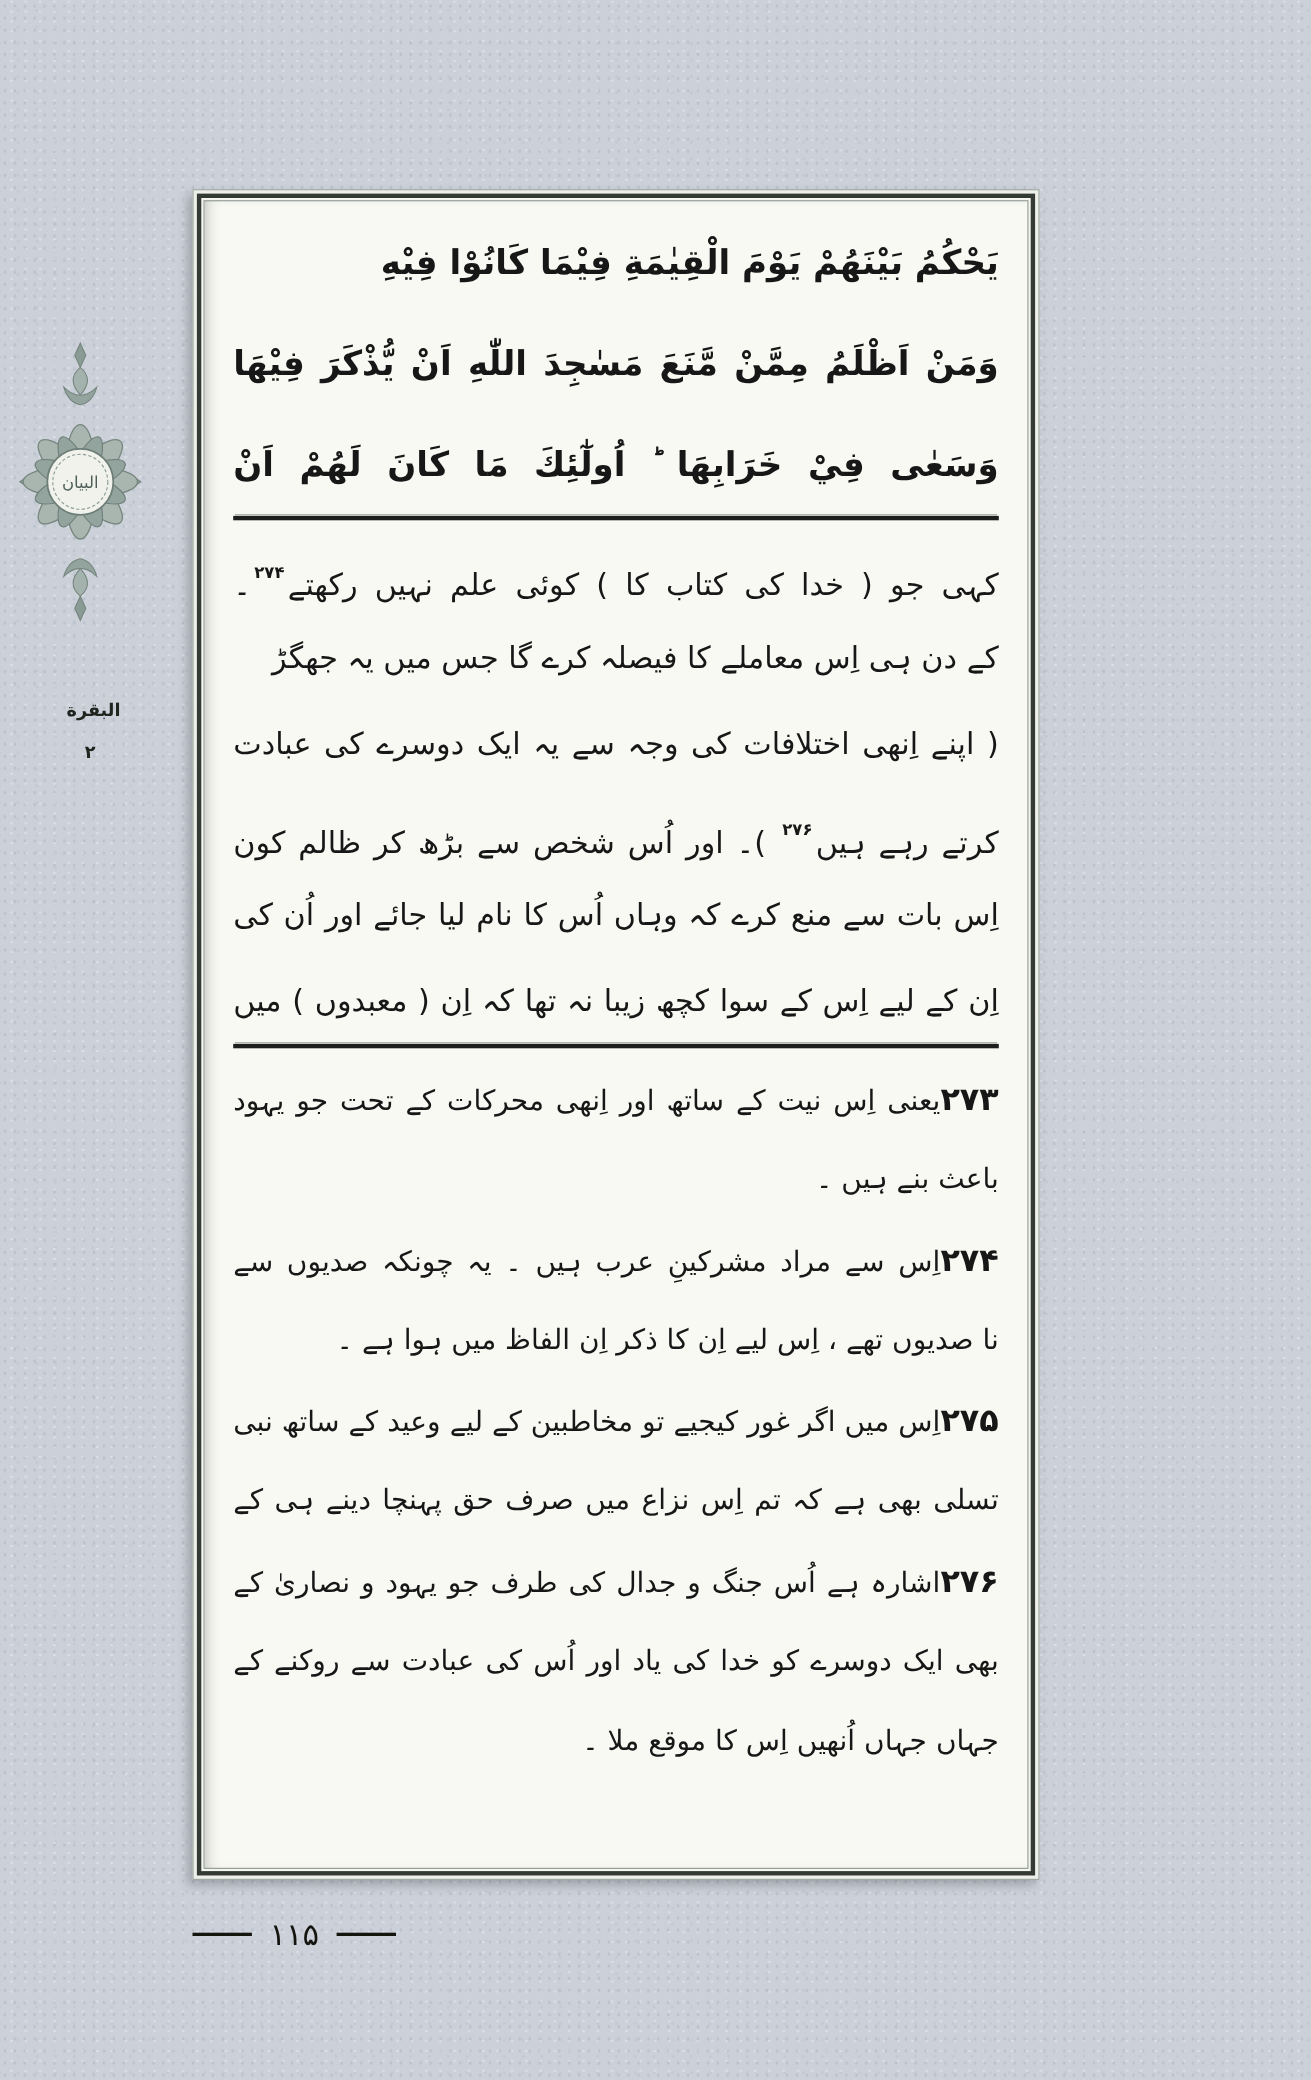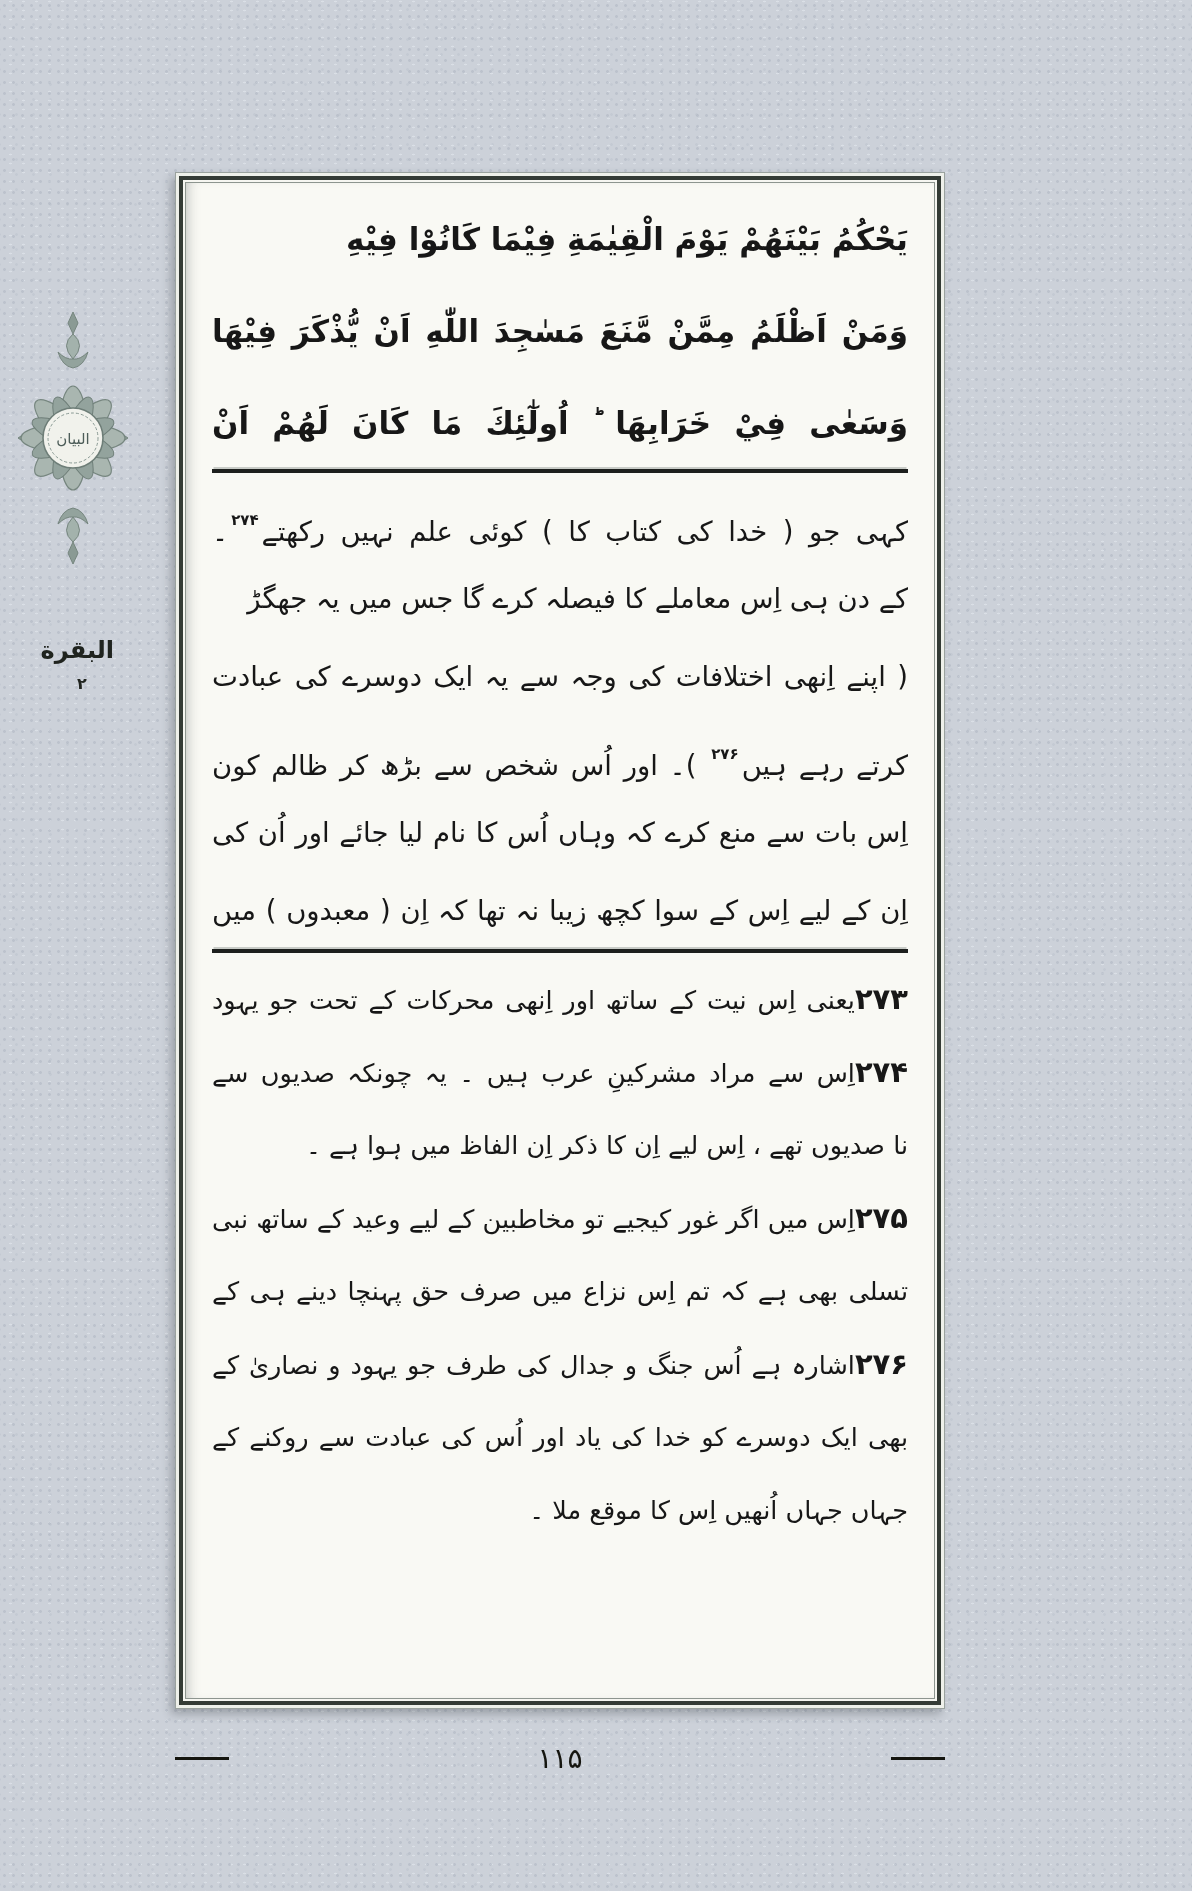--- a/index.html
+++ b/index.html
@@ -49,29 +49,29 @@
   .endl{text-align:right;}
   .fn-mark{font-size:15px;font-weight:bold;vertical-align:16px;margin:0 3px;}
 
   
   .fnotes{margin-top:10px;}
   .f-line{height:73px;line-height:73px;font-size:25.5px;overflow:hidden;}
   .fn-num{font-size:29px;font-weight:bold;}
 
   
   .medallion{position:absolute;left:14px;top:308px;width:118px;height:260px;}
-  .surah{position:absolute;left:26px;top:636px;width:88px;text-align:right;
-         font-size:24px;font-weight:bold;color:#20241f;direction:rtl;}
+  .surah{position:absolute;left:41px;top:636px;width:88px;text-align:center;
+         font-size:16px;font-weight:bold;color:#20241f;direction:rtl;}
   .surah-num{position:absolute;left:38px;top:674px;width:88px;text-align:center;
          font-size:16px;font-weight:bold;color:#20241f;}
 
   
   .folio{
     position:absolute;left:175px;top:1742px;width:770px;
-    display:flex;align-items:center;justify-content:space-between;gap:16px;
+    display:flex;align-items:center;justify-content:flex-start;gap:16px;
   }
   .folio .dash{width:54px;height:2.5px;background:#15150f;}
   .folio .num{font-size:28px;color:#15150f;letter-spacing:1px;}
 </style>
 </head>
 <body>
 
 <div class="medallion">
   <svg viewBox="0 0 118 260" width="118" height="260">
     <g fill="#8a9a94" stroke="#76867f" stroke-width="1">
@@ -148,20 +148,21 @@
     </div>
 
     <div class="rule"></div>
 
     <div class="fnotes">
 
       <div>
         <div class="f-line full">
           <span class="fn-num">۲۷۳</span><span>یعنی اِس نیت کے ساتھ اور اِنھی محرکات کے تحت جو یہود کے اِس طرح کی بات کہنے کا</span>
         </div>
+        <div class="f-line endl">باعث بنے ہیں ۔</div>
       </div>
 
       <div>
         <div class="f-line full">
           <span class="fn-num">۲۷۴</span><span>اِس سے مراد مشرکینِ عرب ہیں ۔ یہ چونکہ صدیوں سے کتاب اور نبوت ، دونوں سے</span>
         </div>
         <div class="f-line endl">نا صدیوں تھے ، اِس لیے اِن کا ذکر اِن الفاظ میں ہوا ہے ۔</div>
       </div>
 
       <div>

